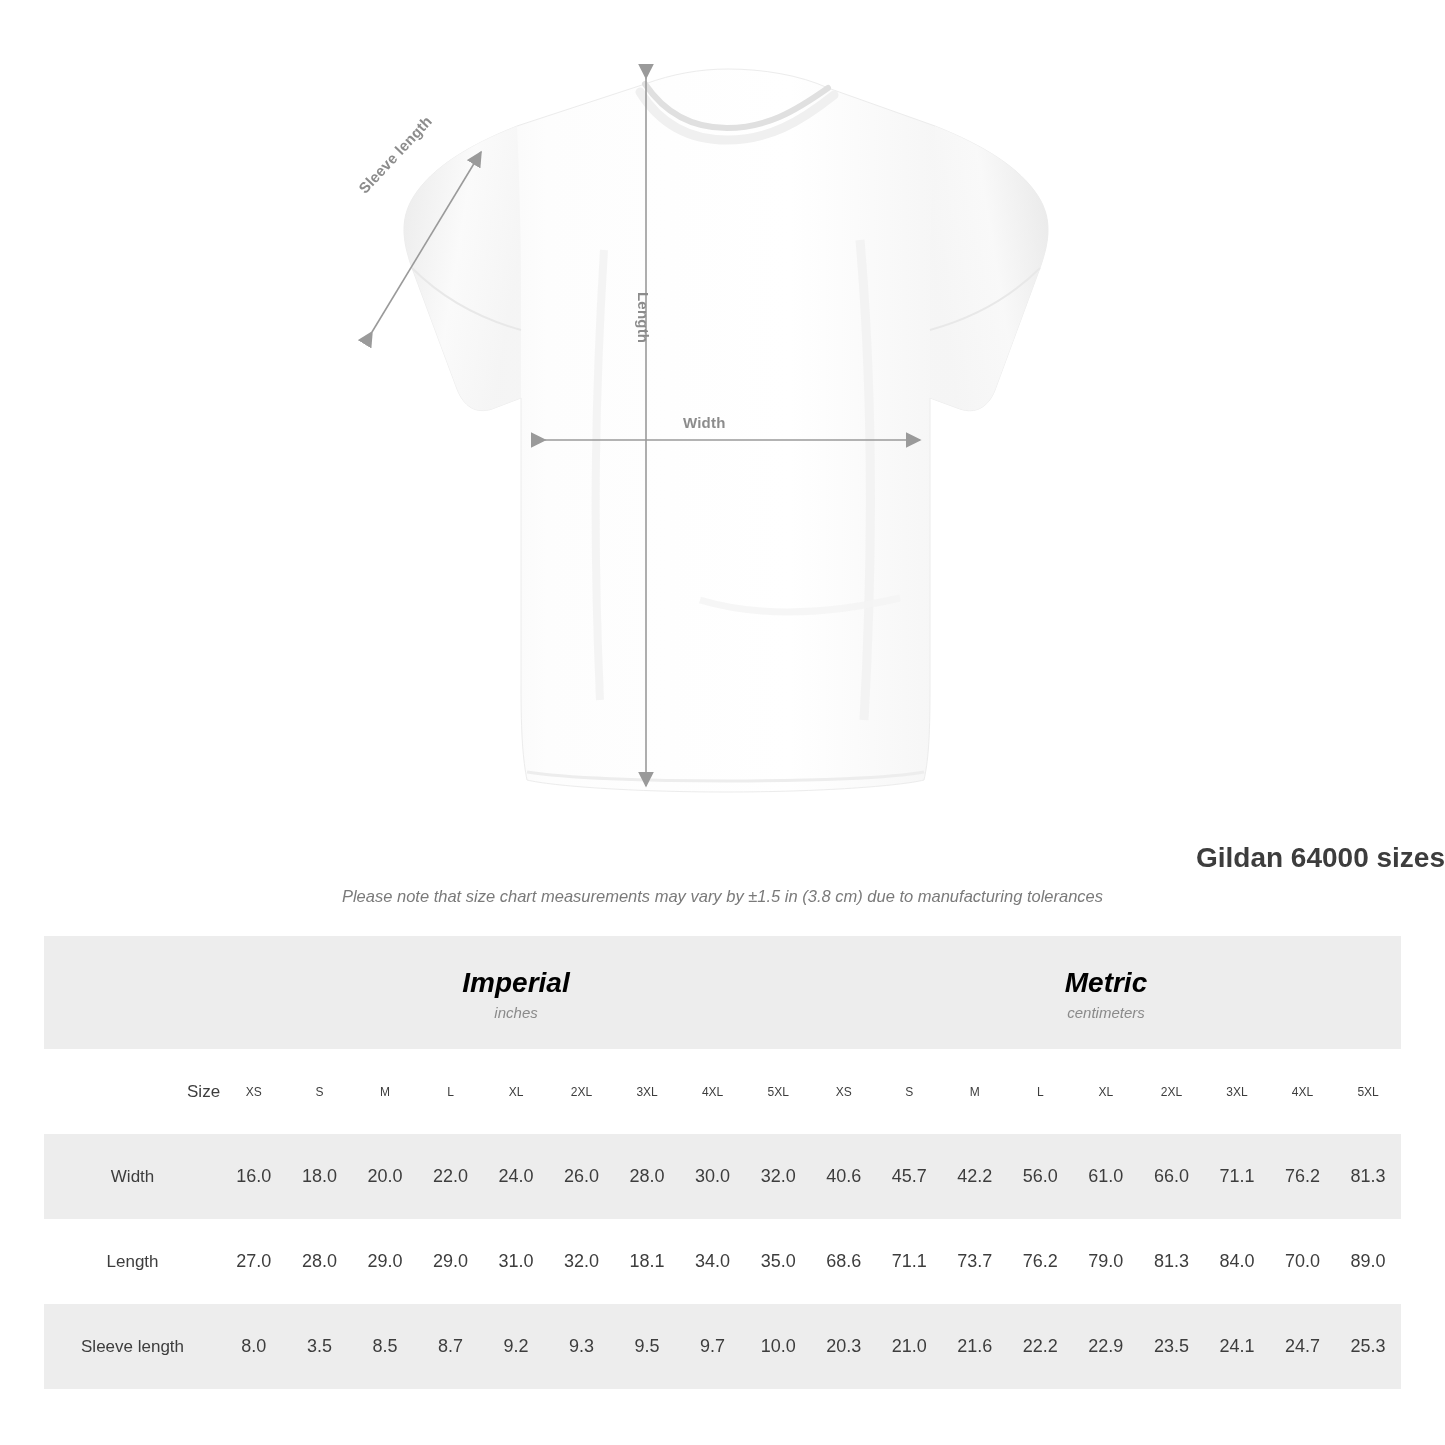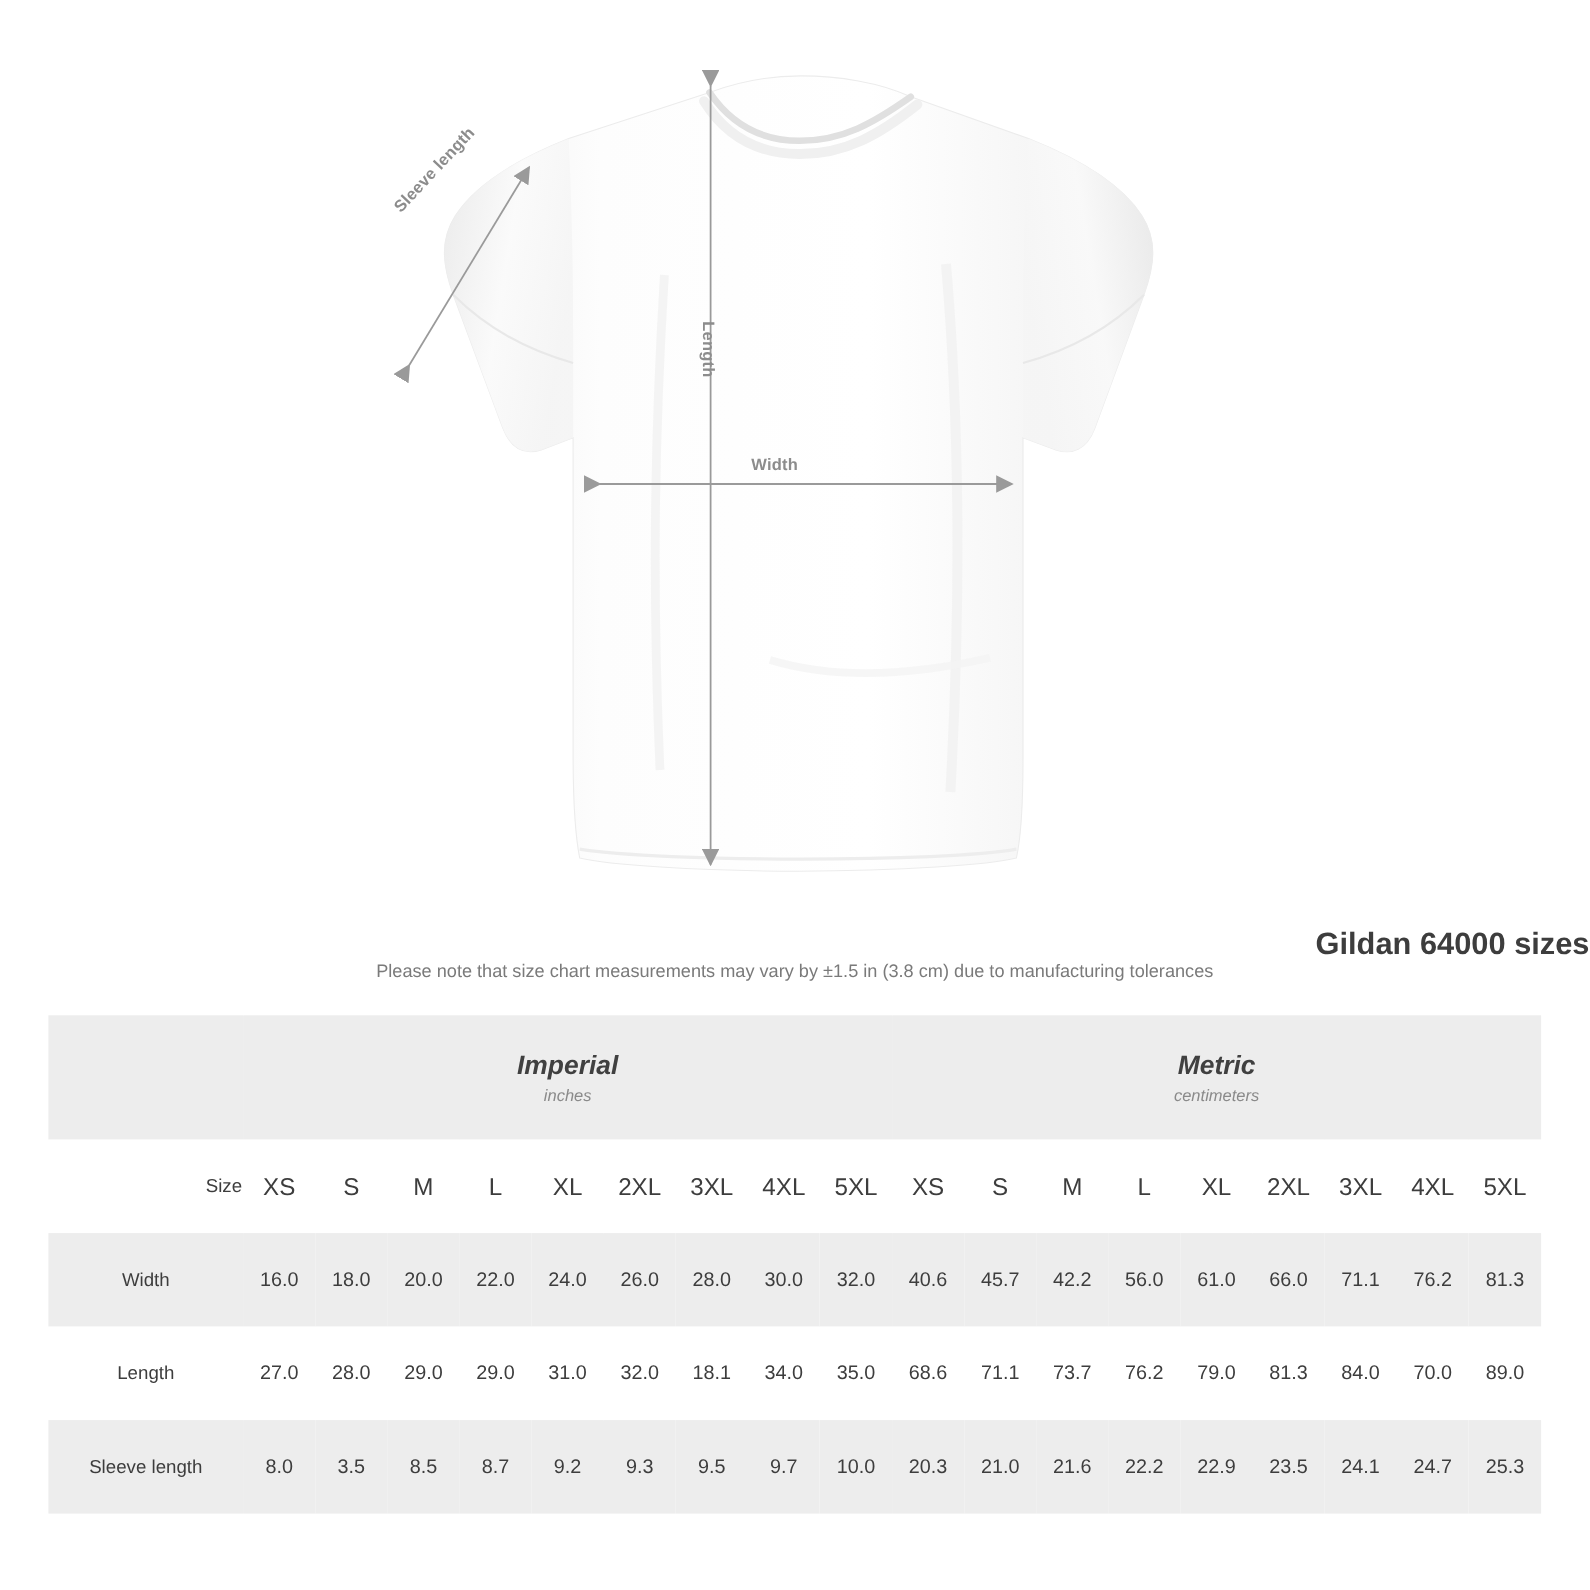--- a/index.html
+++ b/index.html
@@ -58,22 +58,23 @@
   }
   .chart-title {
     font-size: 28px;
     font-weight: bold;
     color: #3d3d3d;
     margin: 0;
     text-align: right;
   }
   .chart-note {
     font-size: 16.5px;
+    font-style: italic;
     color: #7a7a7a;
-    margin-top: 0;
+    margin-top: 13px;
   }
 
   
   .table-wrap {
     margin: 30px 44px 0 44px;
   }
   table.size-table {
     width: 1357px;
     border-collapse: collapse;
     table-layout: fixed;
@@ -84,35 +85,35 @@
     text-align: center;
     vertical-align: middle;
     font-weight: normal;
   }
   .unit-row td {
     background: #ededed;
     height: 113px;
     padding: 0;
   }
   .unit-sys {
-    font-size: 24px;
+    font-size: 28px;
     font-style: italic;
     font-weight: bold;
-    color: #404040;
+    color: #000000;
     line-height: 1.25;
   }
   .unit-sub {
     font-size: 15px;
     font-style: italic;
     color: #8a8a8a;
     margin-top: 4px;
   }
   .header-row td {
     height: 83px;
-    font-size: 22px;
+    font-size: 12px;
     font-weight: bold;
     color: #3d3d3d;
     background: #ffffff;
   }
   .header-row td.rowhead {
     font-size: 17px;
     text-align: right;
   }
   .data-row td {
     height: 83px;

